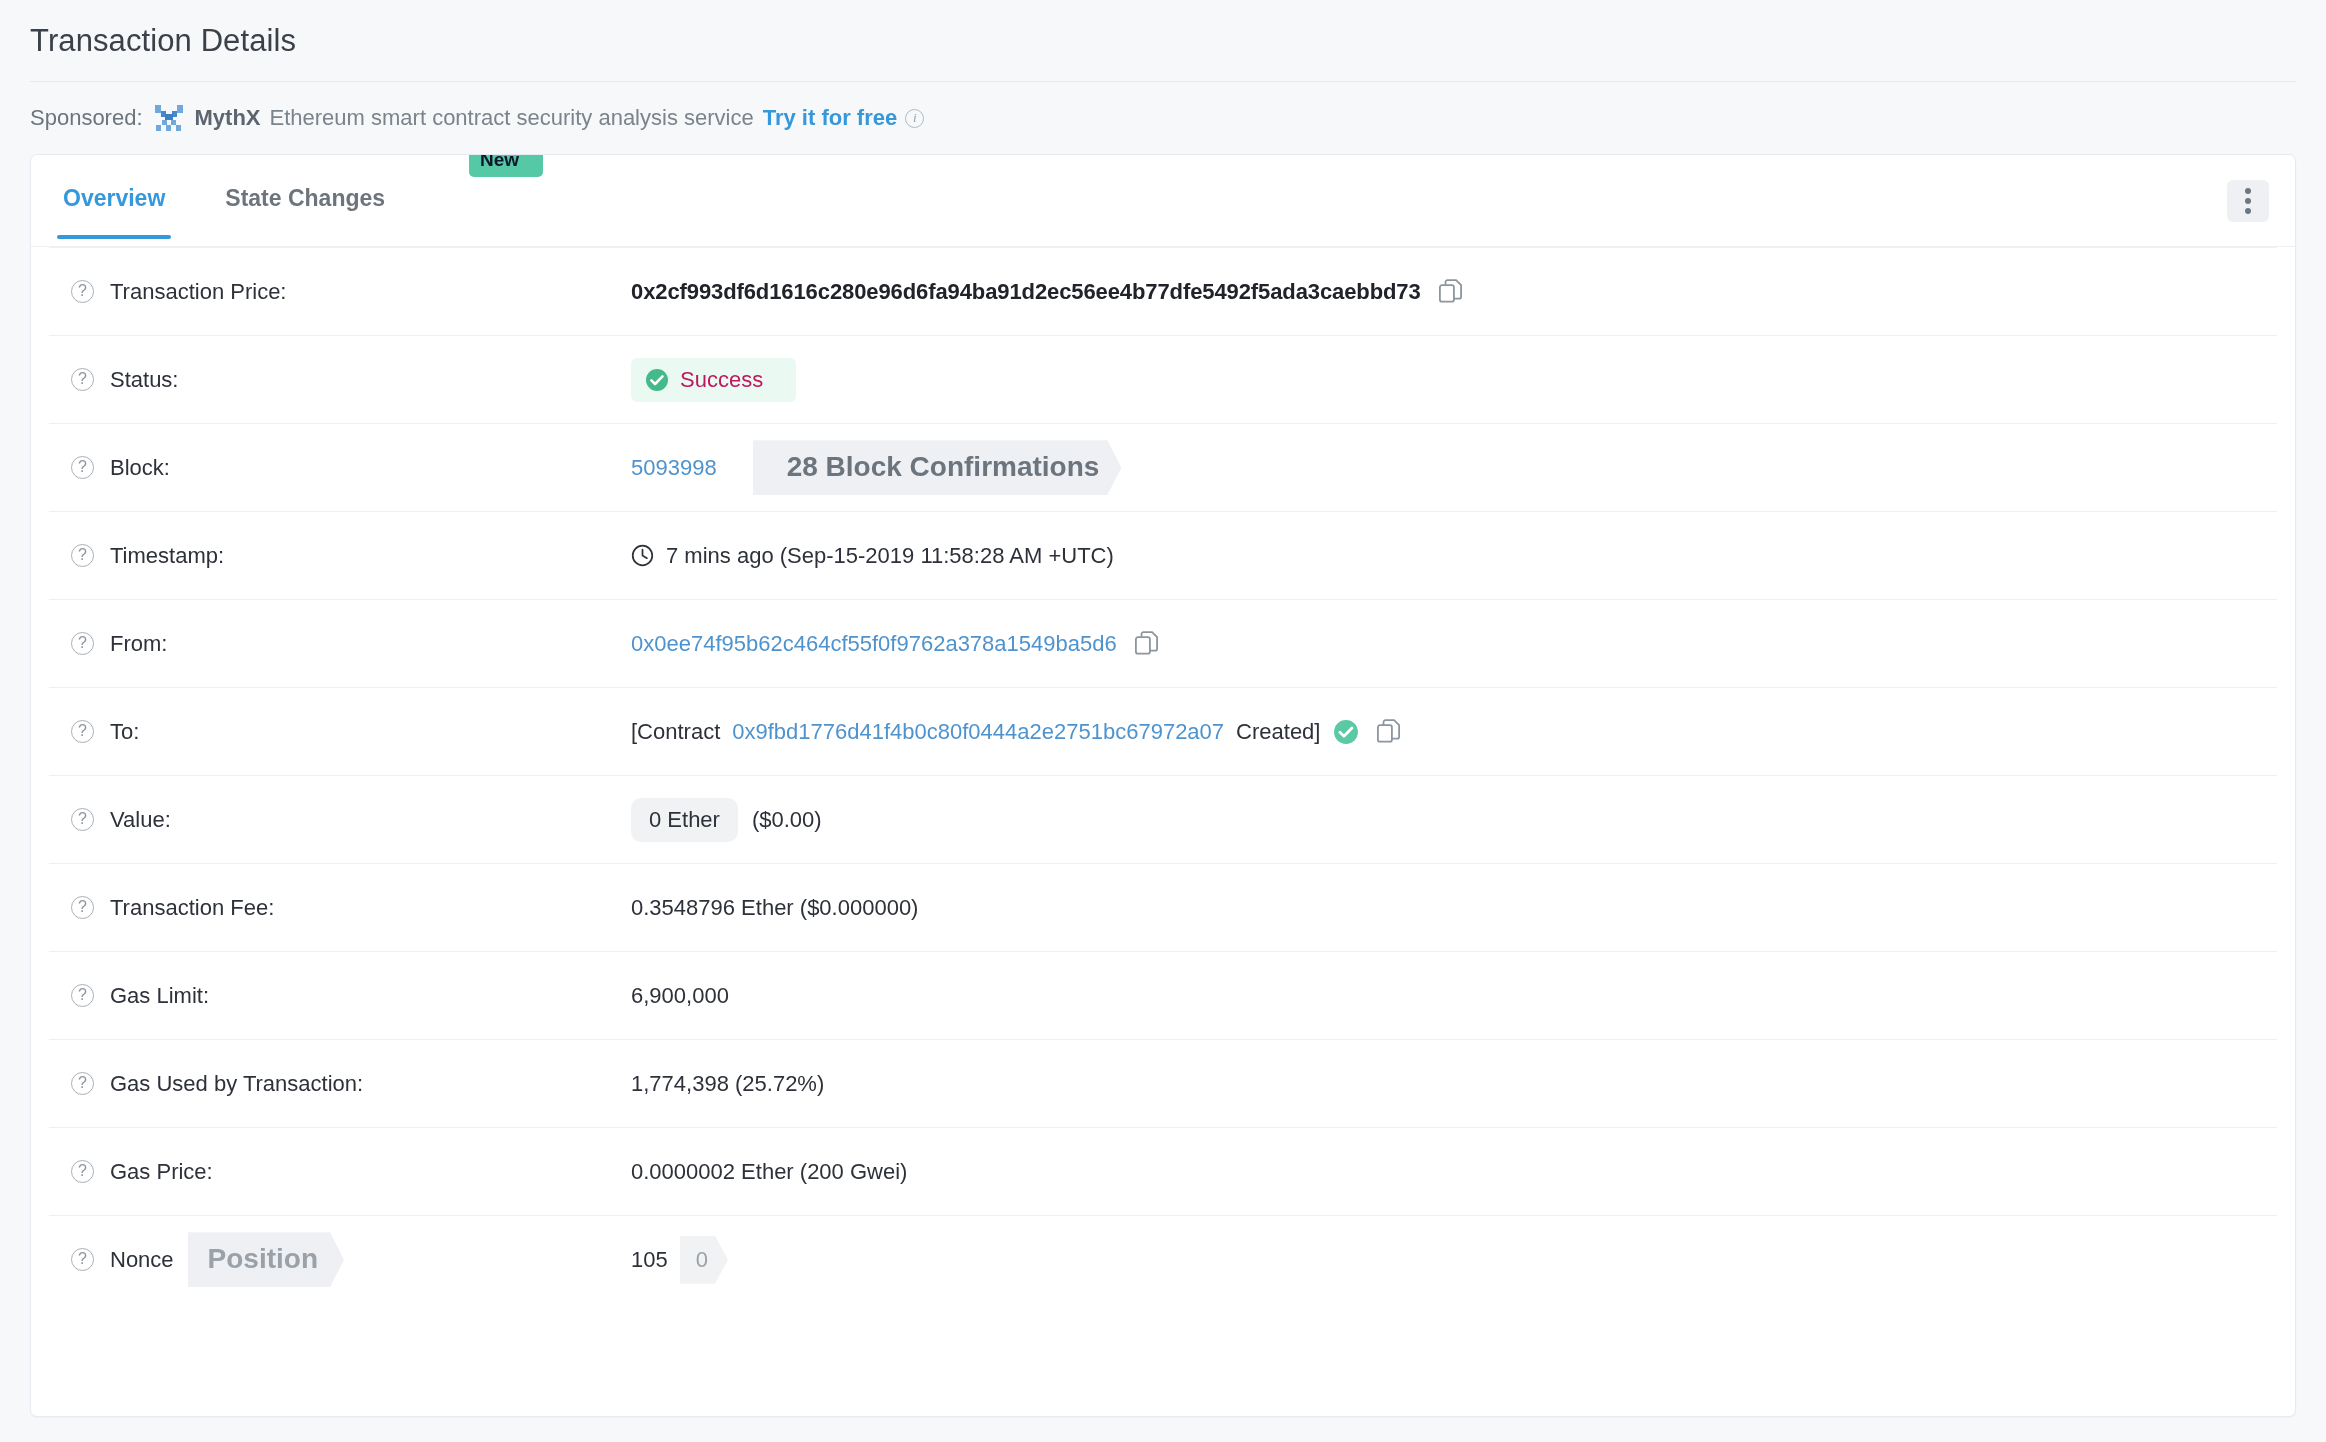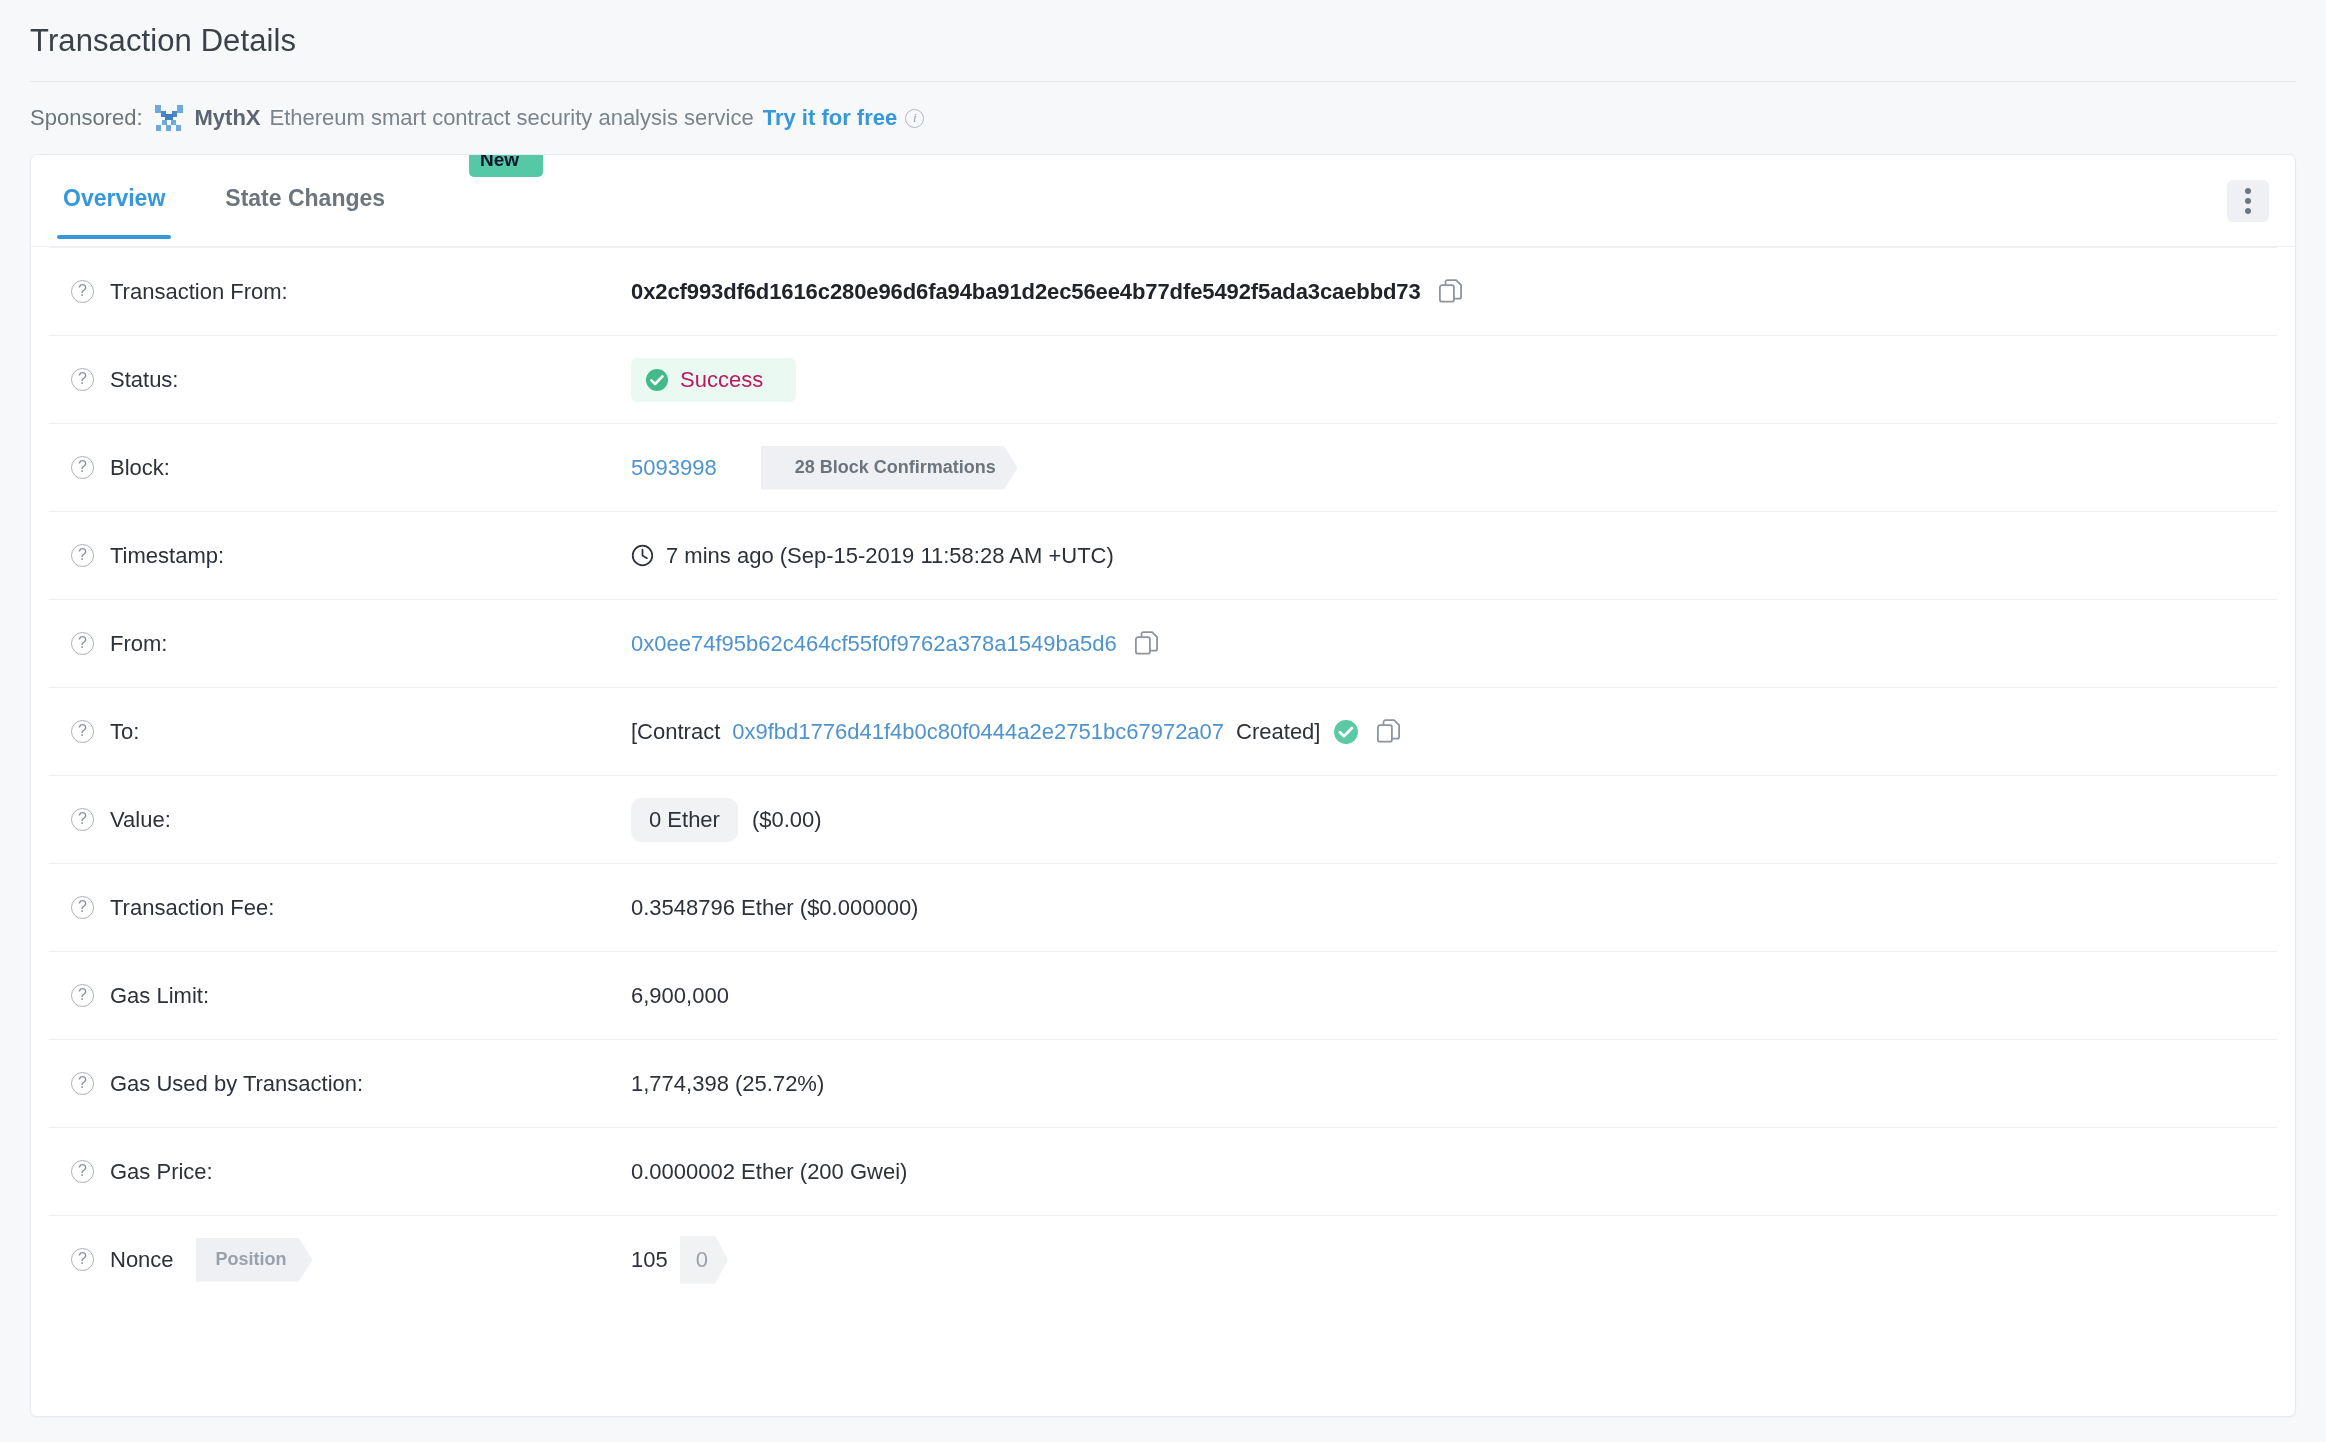--- a/index.html
+++ b/index.html
@@ -231,23 +231,22 @@
     flex: none;
   }
 
   
   .block-wrap { display: flex; align-items: center; gap: 36px; }
   .block-num { color: #4f93ce; font-size: 22px; margin-right: 0; cursor: pointer; }
   .arrow-badge {
     background: #eef0f3;
     color: #6c757d;
     font-weight: bold;
-    font-size: 18px;
+    font-size: 28px;
     padding: 12px 22px 12px 34px;
-    margin-left: 8px;
     position: relative;
     clip-path: polygon(0 0, calc(100% - 14px) 0, 100% 50%, calc(100% - 14px) 100%, 0 100%);
     line-height: 1.1;
   }
   .arrow-badge.leading {
     clip-path: polygon(0 0, calc(100% - 14px) 0, 100% 50%, calc(100% - 14px) 100%, 0 100%);
     padding: 12px 26px 12px 20px;
     color: #9aa1a9;
   }
 
@@ -329,21 +328,21 @@
       <span></span>
     </div>
   </div>
 
 
   <div class="rows">
 
     <div class="row">
       <div class="row-label">
         <span class="qmark">?</span>
-        <span>Transaction From:</span>
+        <span>Transaction Price:</span>
       </div>
       <div class="row-value">
         <span class="mono-hash">0x2cf993df6d1616c280e96d6fa94ba91d2ec56ee4b77dfe5492f5ada3caebbd73</span>
         <span class="copy-icon">
           <svg viewBox="0 0 24 26" width="24" height="26" aria-hidden="true">
             <rect x="0.9" y="6.2" width="14" height="16.5" rx="2" fill="none" stroke="#8d959e" stroke-width="1.8"></rect>
             <path d="M6.5 6.2 V3.2 a2 2 0 0 1 2-2 h8.6 l5 5 v11.5 a2 2 0 0 1-2 2 h-5.1" fill="none" stroke="#8d959e" stroke-width="1.8"></path>
           </svg>
         </span>
       </div>

